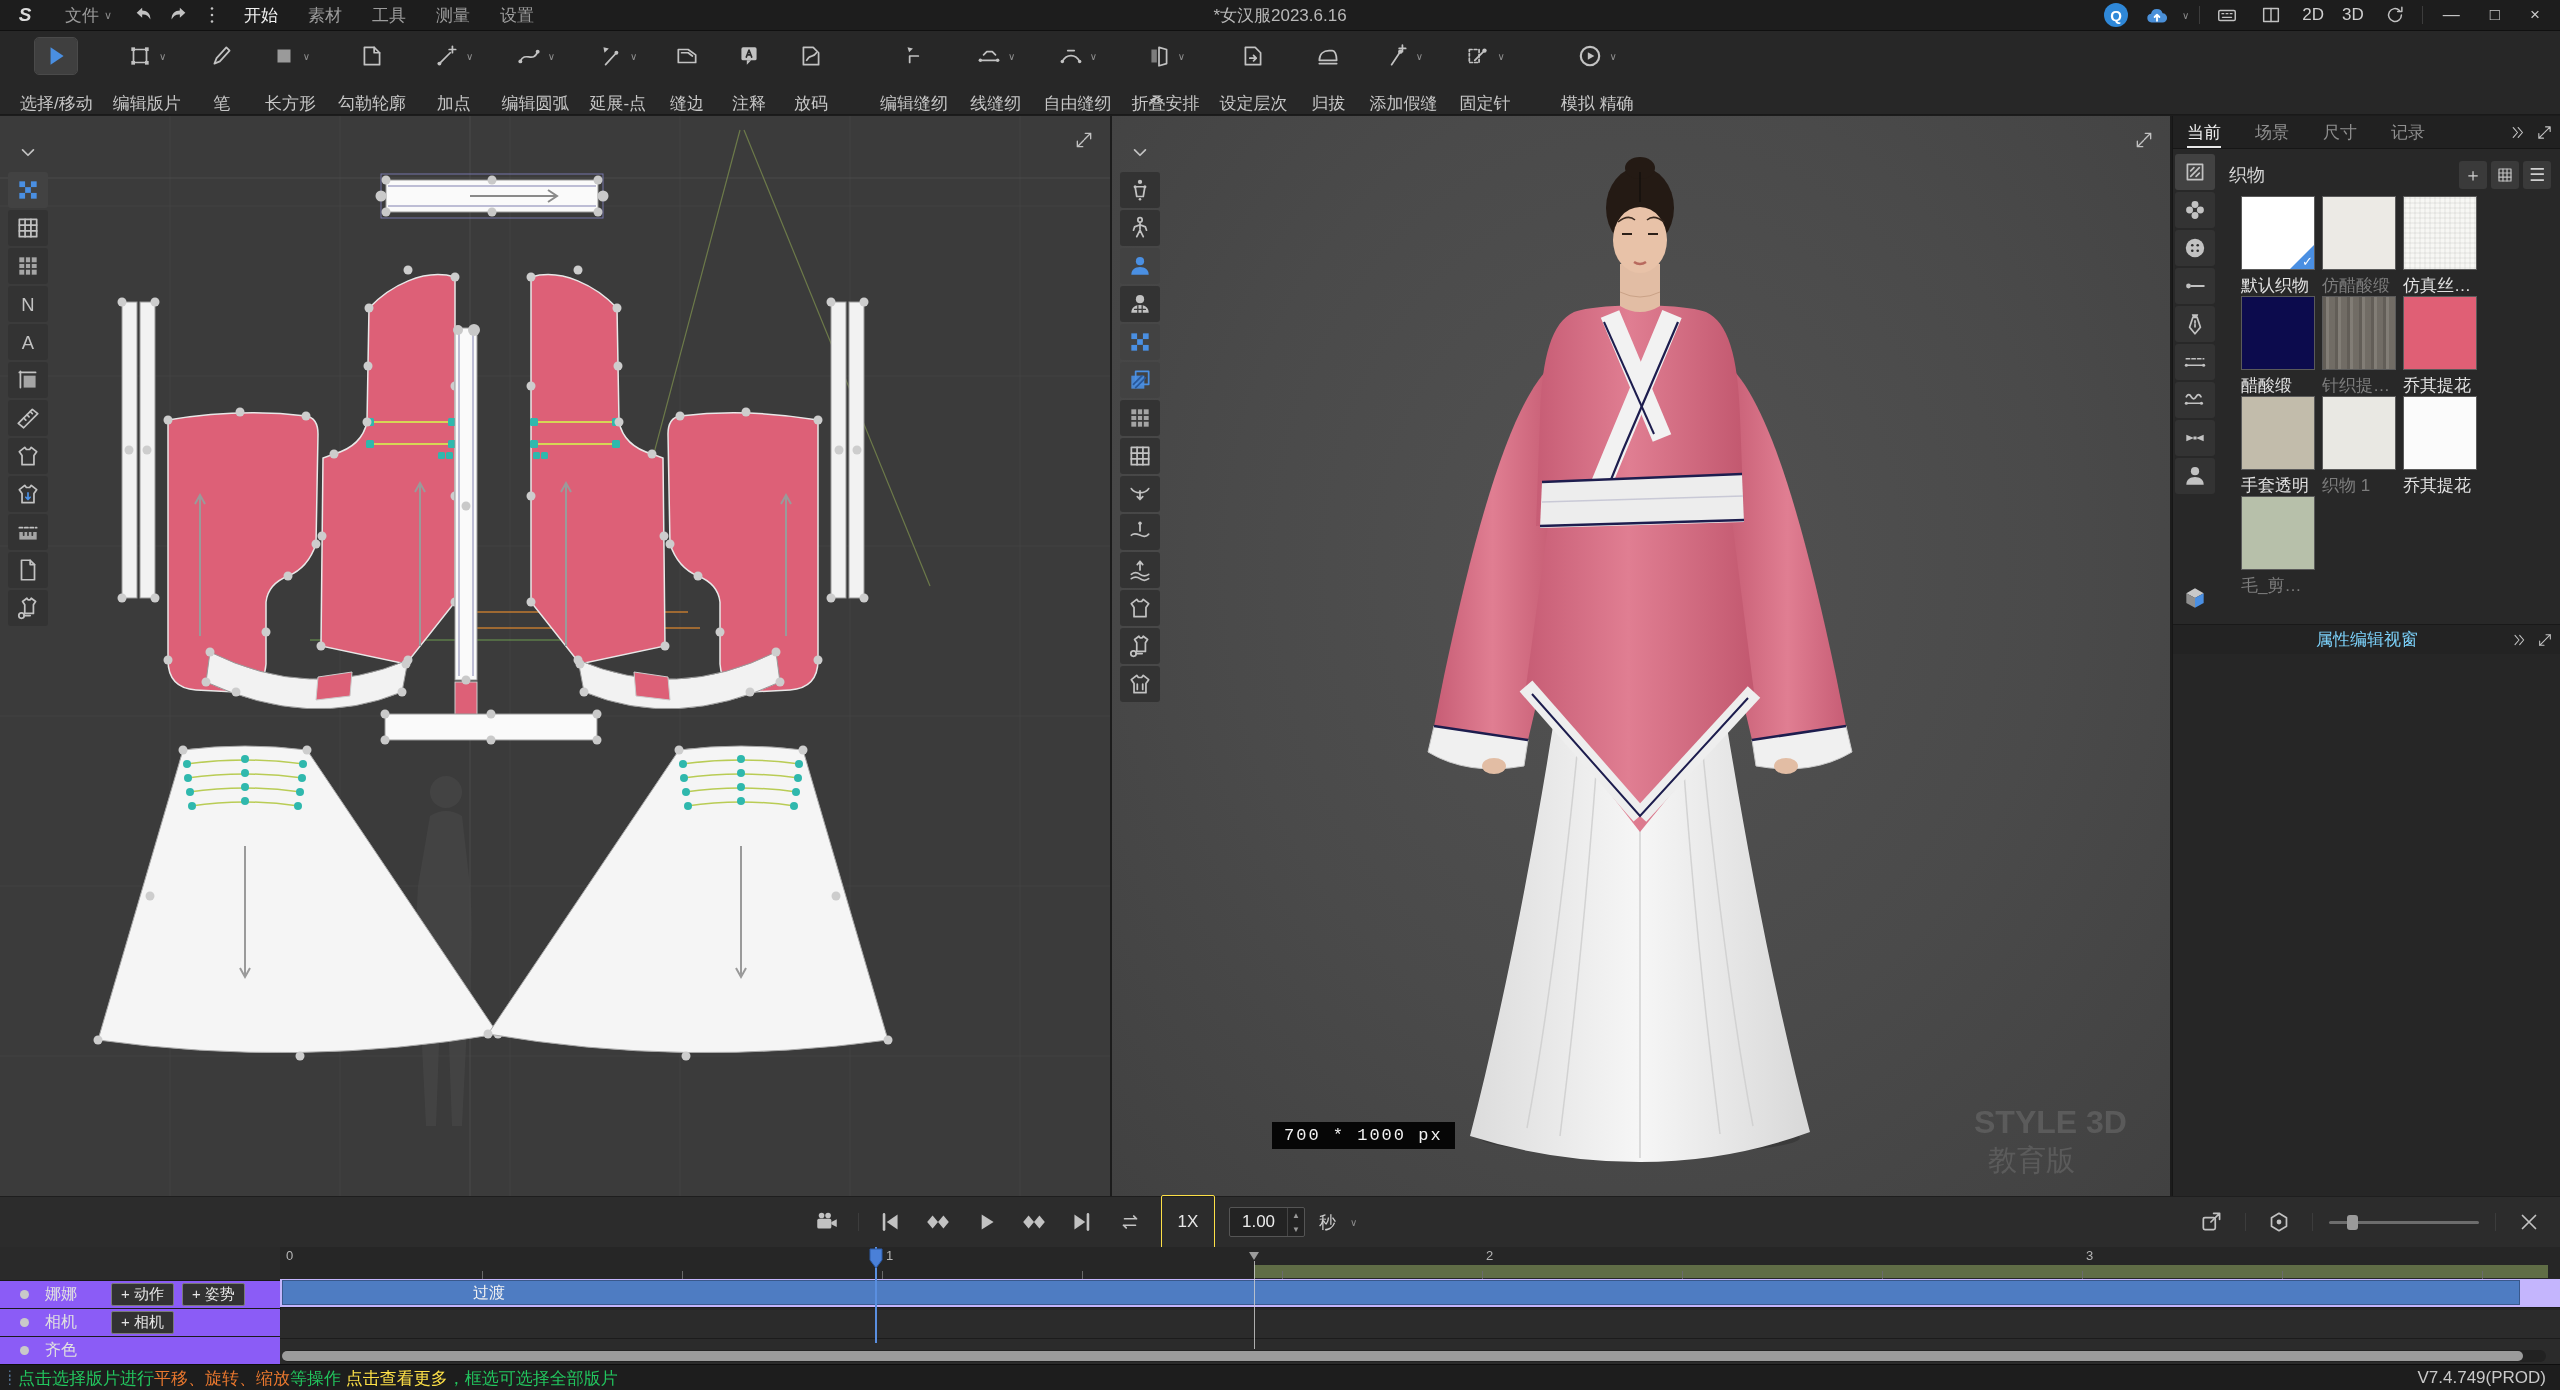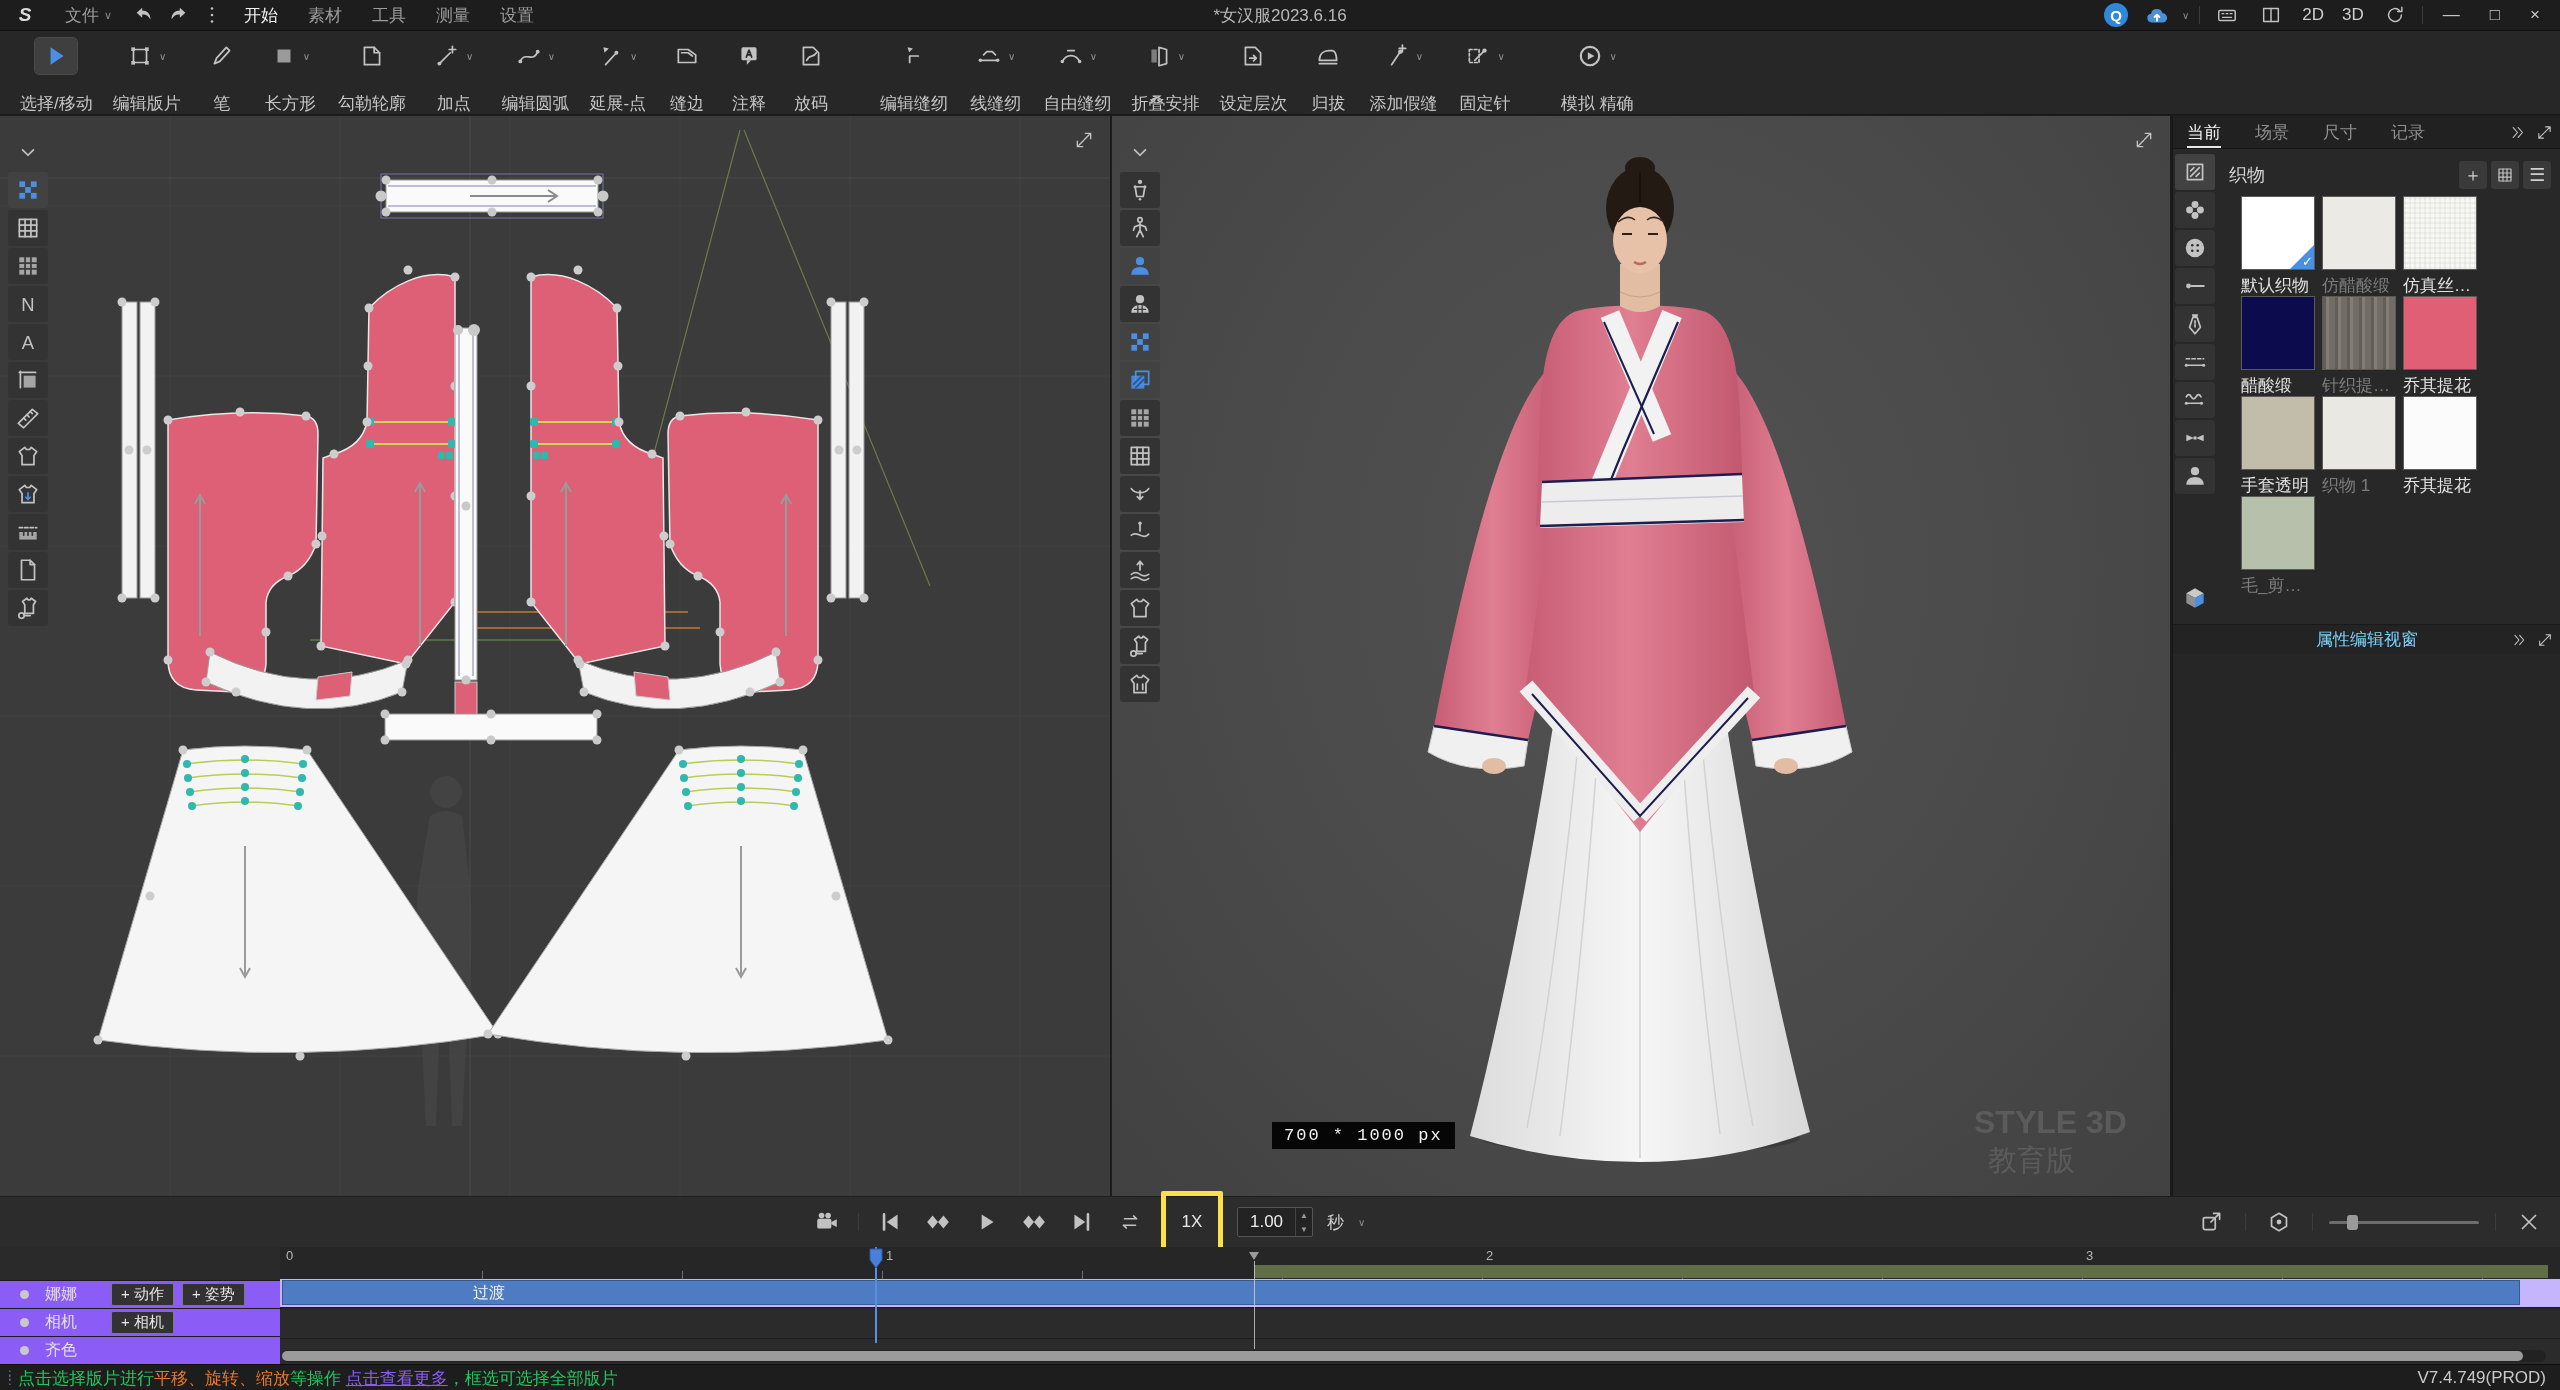--- a/index.html
+++ b/index.html
@@ -62,21 +62,21 @@
   
   #size-label{position:absolute;left:160px;top:1006px;background:#060606;color:#f2f2f2;font-family:"Liberation Mono","DejaVu Sans Mono",monospace;font-size:17px;letter-spacing:2px;padding:4px 12px}
   #watermark{position:absolute;left:862px;top:986px;color:#6e6e6e;opacity:.55;line-height:1.25}
   #watermark .l1{font-size:32px;font-weight:bold}
   #watermark .l2{font-size:29px;margin-left:14px}
   
   #playbar{position:absolute;left:0;top:1196px;width:2560px;height:50px;background:#2c2c2c;border-top:1px solid #1e1e1e;border-bottom:1px solid #1a1a1a}
   #pb-center{position:absolute;left:810px;top:0;height:50px;display:flex;align-items:center;gap:14px}
   #pb-right{position:absolute;right:14px;top:0;height:50px;display:flex;align-items:center;gap:16px}
   .pbtn{width:34px;height:34px;display:flex;align-items:center;justify-content:center;color:#b9b9b9}
-  .speed-box{min-width:40px;height:28px;border:5px solid #fde047;border-radius:2px;color:#e8e8e8;font-size:17px;display:flex;align-items:center;justify-content:center;padding:12px 6px}
+  .speed-box{min-width:40px;height:28px;border:1px solid #fde047;border-radius:2px;color:#e8e8e8;font-size:17px;display:flex;align-items:center;justify-content:center;padding:12px 6px}
   .spin{width:74px;height:28px;background:#232323;border:1px solid #555;border-radius:2px;display:flex;align-items:center}
   .spin .val{flex:1;text-align:center;color:#ececec;font-size:17px}
   .spin .arrows{width:16px;height:100%;display:flex;flex-direction:column;border-left:1px solid #444}
   .spin .arrows span{flex:1;display:flex;align-items:center;justify-content:center;font-size:8px;color:#9a9a9a}
   .unit{font-size:17px;color:#cfcfcf}
   .slider{width:150px;height:3px;background:#6d6d6d;border-radius:2px;position:relative}
   .slider .knob{position:absolute;left:18px;top:-6px;width:11px;height:15px;background:#9a9a9a;border-radius:3px}
   
   #timeline{position:absolute;left:0;top:1247px;width:2560px;height:117px;background:#262626;overflow:hidden}
   #tl-left{position:absolute;left:0;top:0;width:280px;height:117px;background:#242424;border-right:1px solid #191919}
@@ -99,21 +99,21 @@
   #hscroll .thumb{position:absolute;left:0;top:1px;height:10px;width:99%;background:#9b9b9b;border-radius:5px}
   #playhead{position:absolute;left:595px;top:0;width:2px;height:96px;background:#5a8fe0;z-index:6}
   #playhead .cap{position:absolute;left:-6px;top:1px}
   #marker2{position:absolute;left:974px;top:14px;width:1px;height:88px;background:#cfcfcf;opacity:.8;z-index:5}
   #marker2 .tri{position:absolute;left:-5px;top:-9px;width:0;height:0;border-left:5px solid transparent;border-right:5px solid transparent;border-top:8px solid #b9b9b9}
   
   #statusbar{position:absolute;left:0;top:1364px;width:2560px;height:26px;background:#1d1d1d;border-top:1px solid #0e0e0e;display:flex;align-items:center;font-size:17px}
   #drag-dots{width:14px;margin-left:4px;color:#5a7da0;font-size:12px;letter-spacing:-2px;line-height:5px}
   #status-text span.normal{color:#22c55e}
   #status-text span.accent{color:#e8772e}
-  #status-text span.link{color:#8b5cf6;text-decoration:underline}
+  #status-text span.link{color:#fde047;}
   #status-version{margin-left:auto;margin-right:14px;color:#c9c9c9}
 </style>
 </head>
 <body>
 
 <svg width="0" height="0" style="position:absolute">
   <symbol id="ic-chevron-down" viewBox="0 0 24 24">
       <path d="M7 10l5 5 5-5"></path>
     </symbol>
   <symbol id="ic-select-move" viewBox="0 0 24 24">

